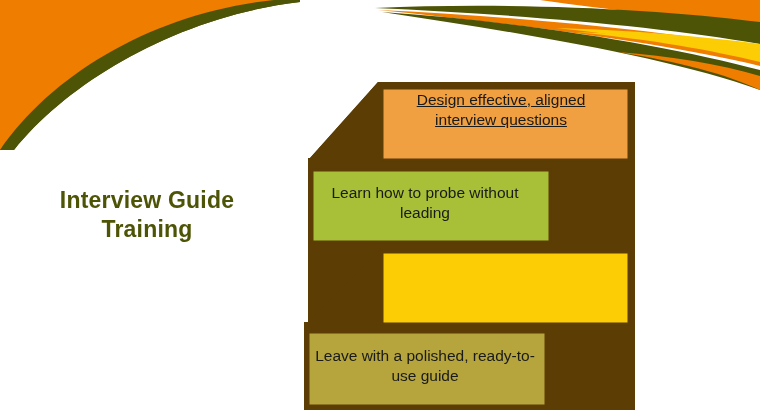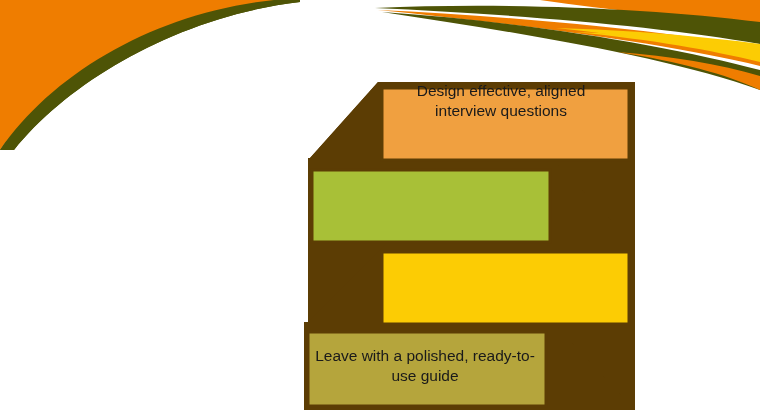--- a/index.html
+++ b/index.html
@@ -59,21 +59,21 @@
     display: flex;
     align-items: center;
     justify-content: center;
     text-align: center;
     color: #1a1a1a;
     font-size: 15.5px;
     line-height: 1.3;
     box-sizing: border-box;
     padding: 2px 6px;
   }
-  #step-label-0 { left: 382px; top: 66px;  width: 238px; height: 70px; }
+  #step-label-0 { left: 382px; top: 75px;  width: 238px; height: 70px; text-decoration: underline; }
   #step-label-1 { left: 311px; top: 168px; width: 228px; height: 70px; }
   #step-label-2 { left: 382px; top: 248px; width: 238px; height: 70px; }
   #step-label-3 { left: 304px; top: 330px; width: 238px; height: 72px; padding-left: 10px; }
 </style>
 </head>
 <body>
 
 <div id="slide" style="background: rgb(255, 255, 255);">
 
   <div id="decor-top-left">
@@ -89,20 +89,24 @@
       <path d="M170,0 L390,0 L390,26 C320,18 240,10 170,0 Z" fill="#EF7D00"></path>
       <path d="M5,8 C140,14 290,26 390,44 L390,22 C280,8 130,2 5,8 Z" fill="#4E5406"></path>
       <path d="M8,10 C150,24 300,44 390,66 L390,48 C290,30 140,16 8,10 Z" fill="#EF7D00"></path>
       <path d="M186,28 C260,36 330,46 390,58 L390,44 C330,36 258,30 186,28 Z" fill="#FCCC04"></path>
       <path d="M205,32 C285,40 340,50 390,62 L390,50 C332,40 268,34 205,32 Z" fill="#FCCC04"></path>
       <path d="M12,12 C160,34 300,58 390,90 L390,70 C300,46 160,22 12,12 Z" fill="#4E5406"></path>
       <path d="M248,52 C310,62 356,74 390,90 L390,76 C350,64 300,56 248,52 Z" fill="#EF7D00"></path>
     </svg>
   </div>
 
+  <div id="title-block">
+    <span class="title-text" style="color: rgb(78, 84, 6);">Interview Guide</span>
+    <span class="title-text" style="color: rgb(78, 84, 6);">Training</span>
+  </div>
 
   <div id="funnel">
     <svg width="360" height="350" viewBox="0 0 360 350" xmlns="http://www.w3.org/2000/svg">
 
       <path d="M88,12 L344,12 L344,84 L266,84 L266,12 L88,12
                M0,0 Z" fill="none"></path>
       <g>
         <path d="M88,12 L345,12 L345,95 L268,95 L268,88 L20,88 Z" fill="#5C3D04"></path>
         <path d="M268,88 L345,88 L345,175 L160,175 L18,175 L18,88 Z" fill="#5C3D04"></path>
         <path d="M18,175 L164,175 L345,175 L345,258 L268,258 L268,252 L18,252 Z" fill="#5C3D04"></path>
@@ -118,15 +122,16 @@
 
       <rect x="22" y="100" width="238" height="72" fill="#A8C037" stroke="#5C3D04" stroke-width="3"></rect>
 
       <rect x="92" y="182" width="247" height="72" fill="#FCCC04" stroke="#5C3D04" stroke-width="3"></rect>
 
       <rect x="18" y="262" width="238" height="74" fill="#B5A53C" stroke="#5C3D04" stroke-width="3"></rect>
     </svg>
   </div>
 
   <div id="step-label-0" class="step-label">Design effective, aligned interview questions</div>
+  <div id="step-label-1" class="step-label">Learn how to probe without leading</div>
   <div id="step-label-3" class="step-label">Leave with a polished, ready-to-use guide</div>
 
 </div>
 
 </body></html>

